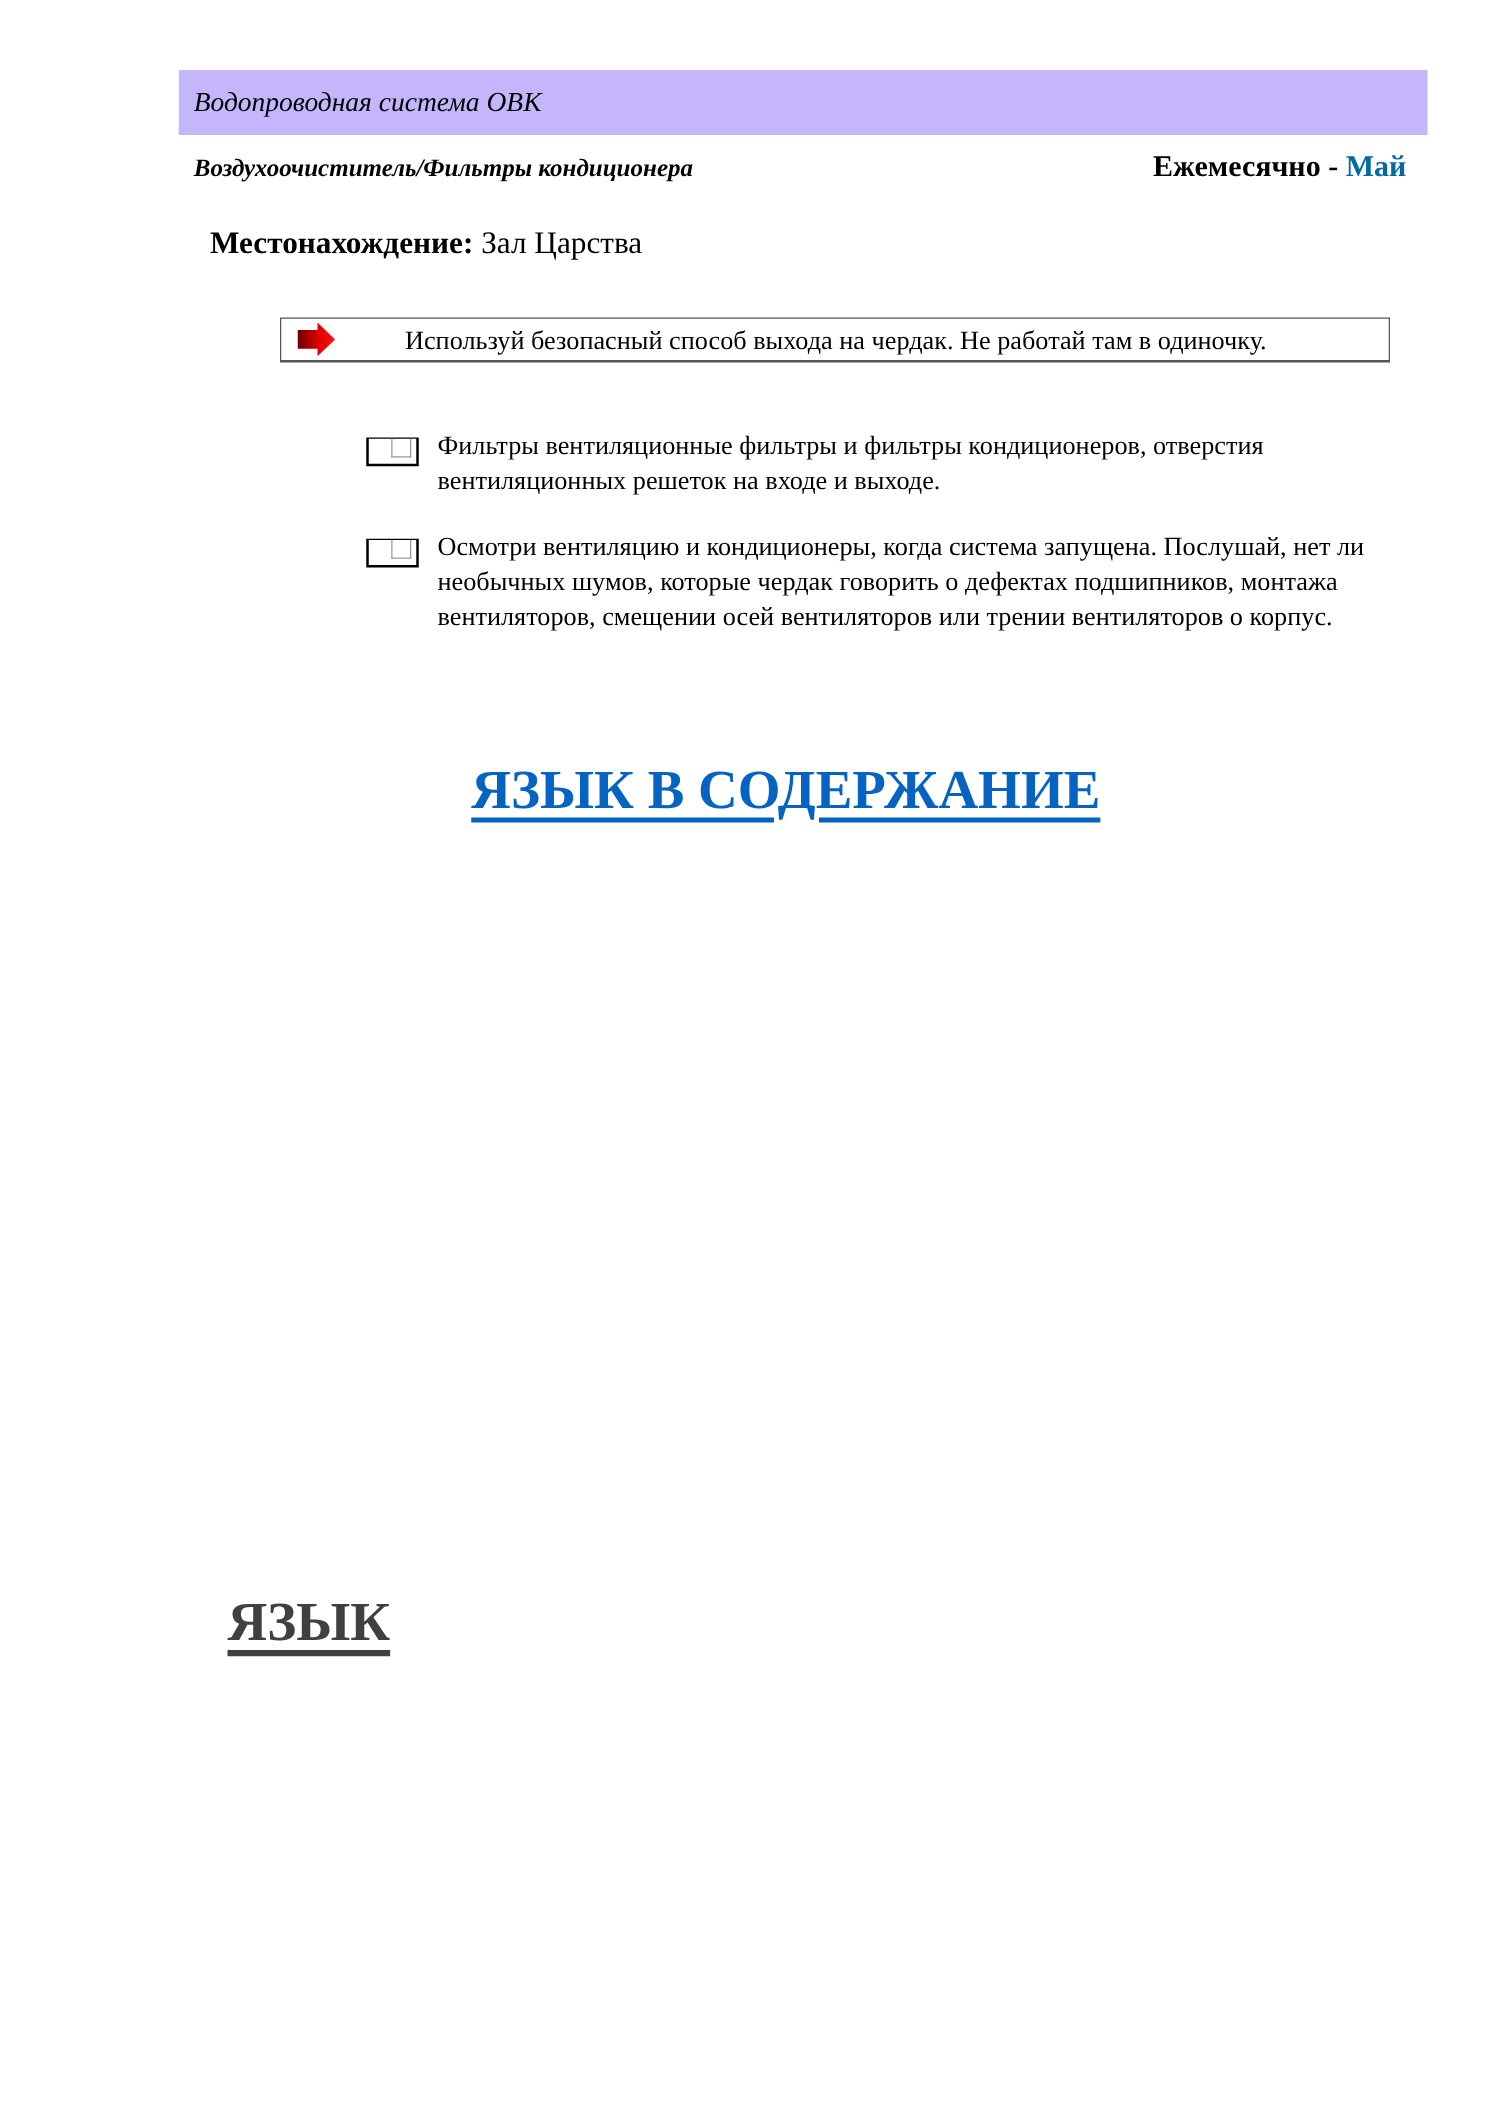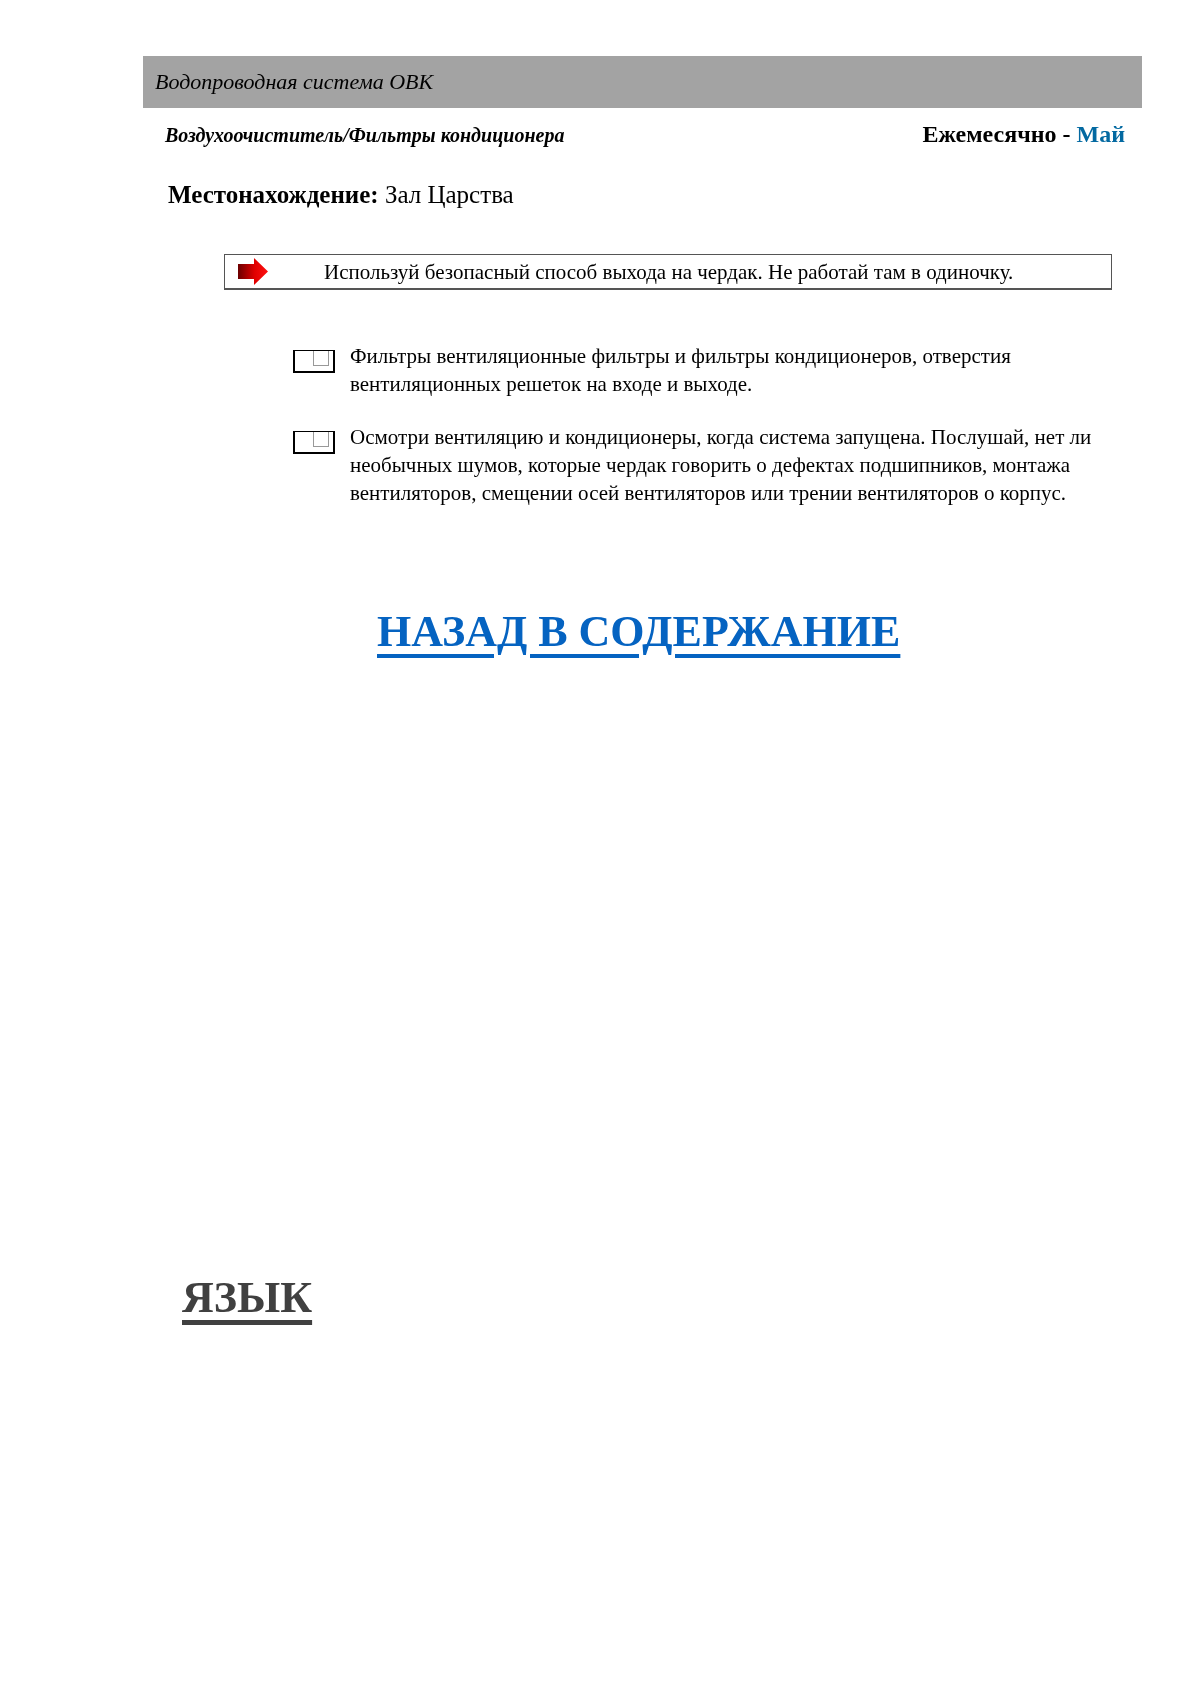--- a/index.html
+++ b/index.html
@@ -1,21 +1,21 @@
 <!DOCTYPE html>
 <html><head>
 <meta charset="utf-8">
 <style>
   html, body { margin: 0; padding: 0; background: #ffffff; }
   body { width: 1191px; height: 1684px; position: relative; overflow: hidden;
          font-family: "Liberation Serif", "DejaVu Serif", serif; color: #000; }
   .abs { position: absolute; }
-  .header-bar { left: 143px; top: 56px; width: 999px; height: 52px; background: #a3a3a3; }
+  .header-bar { left: 143px; top: 56px; width: 999px; height: 52px; background: #c4b5fd; }
   .header-title { left: 12px; top: 13px; font-size: 22px; font-style: italic; white-space: nowrap; }
-  .subtitle { left: 155px; top: 124px; font-size: 20px; font-weight: bold; font-style: italic; white-space: nowrap; margin-left: 10px; }
+  .subtitle { left: 155px; top: 124px; font-size: 20px; font-weight: bold; font-style: italic; white-space: nowrap; }
   .frequency { right: 66px; top: 121px; font-size: 24px; font-weight: bold; white-space: nowrap; }
   .frequency .month { color: #0369a1; }
   .location { left: 168px; top: 181px; font-size: 25px; white-space: nowrap; }
   .location .loc-label { font-weight: bold; }
   .warning-box { left: 224px; top: 254px; width: 886px; height: 33px; border: 1px solid #555; border-bottom-width: 2px; box-sizing: content-box; }
   .warning-arrow { left: 13px; top: 3px; width: 30px; height: 27px; }
   .warning-text { left: 57px; top: 5px; font-size: 21px; white-space: nowrap; margin-left: 42px; }
   .task { left: 293px; width: 800px; }
   .checkbox { position: absolute; left: 0; top: 0; width: 38px; height: 20px; border: 2px solid #000; border-top-width: 1px; background: #fff; cursor: pointer; }
   .checkbox .inner { position: absolute; right: 4px; top: 0; width: 14px; height: 14px; border: 1px solid #999; border-top: none; }
@@ -61,15 +61,15 @@
   <div class="task-text">Фильтры вентиляционные фильтры и фильтры кондиционеров, отверстия вентиляционных решеток на входе и выходе.</div>
 </div>
 
 <div class="abs task" style="top:431px;">
   <div class="checkbox">
       <div class="inner"></div>
     </div>
   <div class="task-text">Осмотри вентиляцию и кондиционеры, когда система запущена. Послушай, нет ли необычных шумов, которые чердак говорить о дефектах подшипников, монтажа вентиляторов, смещении осей вентиляторов или трении вентиляторов о корпус.</div>
 </div>
 
-<a class="abs toc-link">НАЗАД В СОДЕРЖАНИЕ</a>
+<a class="abs toc-link">ЯЗЫК В СОДЕРЖАНИЕ</a>
 
 <a class="abs lang-link">ЯЗЫК</a>
 
 </body></html>

